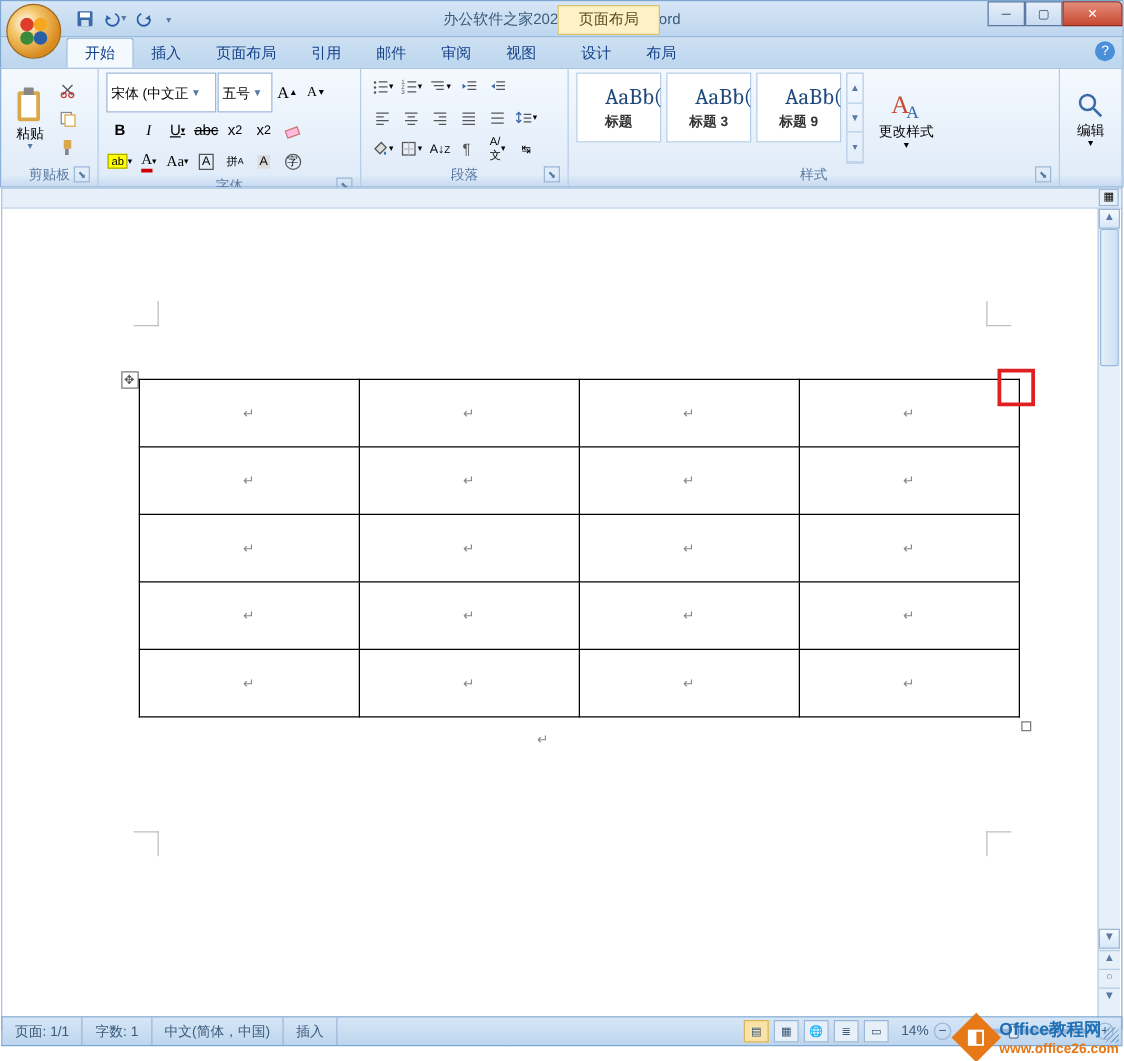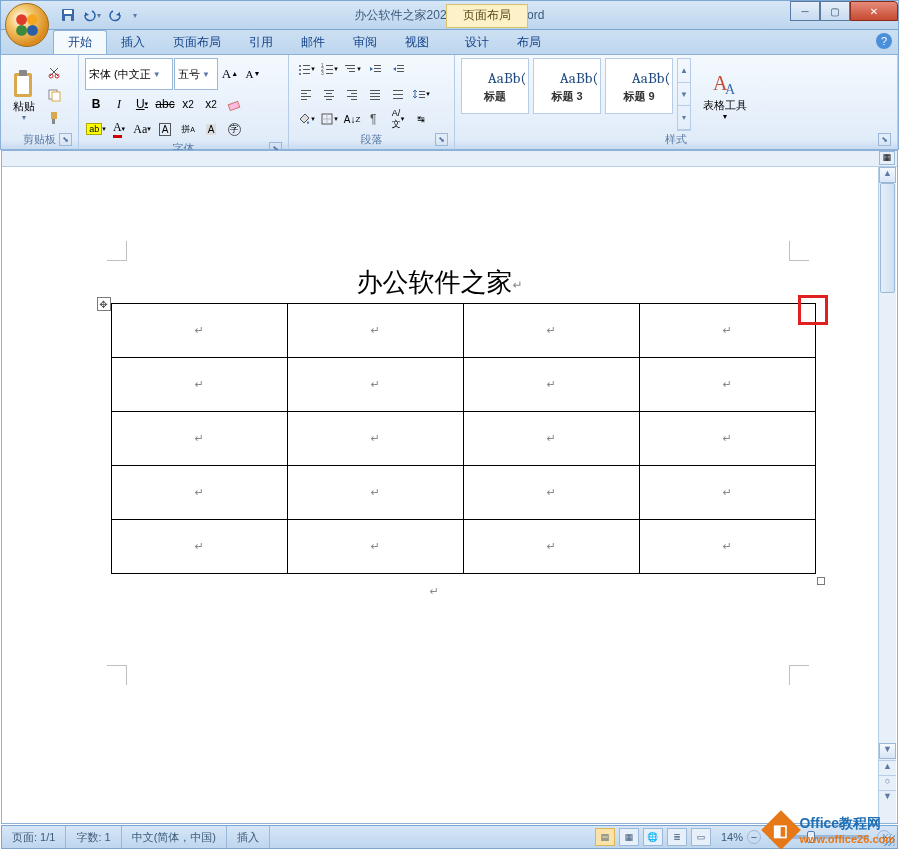--- a/index.html
+++ b/index.html
@@ -29,21 +29,21 @@
     .group-body { flex:1; display:flex; gap:2px; }
     .group-label { text-align:center; font-size:11px; color:#5a7aa5; padding:1px 0; position:relative;}
     .group-label .launcher { position:absolute; right:0; bottom:2px; width:13px; height:13px; border:1px solid #9cb8d9; font-size:8px; color:#5a7aa5; display:flex; align-items:center; justify-content:center;}
     .big-btn { display:flex; flex-direction:column; align-items:center; justify-content:center; padding:2px 4px; border-radius:3px; }
     .small-btns { display:flex; flex-direction:column; gap:1px; justify-content:center; }
     .sbtn { width:22px; height:22px; display:flex; align-items:center; justify-content:center; border-radius:2px;}
     .row { display:flex; gap:1px; align-items:center; }
     .combo { border:1px solid #9cb8d9; background:#fff; height:32px; display:flex; align-items:center; padding:0 3px; font-size:11px; }
     .combo .dd { margin-left:2px; font-size:8px; color:#5a7aa5;}
     .style-box { border:1px solid #b5cde7; background:#fff; width:68px; height:56px; display:flex; flex-direction:column; align-items:center; justify-content:center; margin-right:2px;}
-    .style-box .prev { font-family:"Cambria",serif; font-size:15px; color:#1f497d;margin-left:24px;}
+    .style-box .prev { font-family:"Cambria",serif; font-size:18px; color:#1f497d;margin-left:24px;}
     .style-box .lbl { font-size:11px; color:#333; margin-top:2px;font-weight:bold;}
     .style-nav { width:14px; display:flex; flex-direction:column; border:1px solid #b5cde7;}
     .style-nav div{flex:1;border-bottom:1px solid #b5cde7;display:flex;align-items:center;justify-content:center;font-size:8px;color:#5a7aa5;}
     
     
     .doc-area { position:absolute; left:1px; right:1px; top:150px; bottom:25px; background:#fff; border:1px solid #8db2d9; }
     .doc-scroll { position:absolute; left:0; top:16px; right:20px; bottom:0; background:#fff; overflow:hidden;}
     .ruler-gap { height:16px; background:#e7eff9; border-bottom:1px solid #b5cde7;}
     .ruler-toggle{position:absolute;right:2px;top:0;width:16px;height:14px;border:1px solid #9cb8d9;background:#e7eff9;font-size:9px;text-align:center;}
     .page { position:relative; margin:18px auto 0; width:810px; min-height:640px; background:#fff; }
@@ -59,21 +59,21 @@
     .resize-sq{position:absolute;left:782px;top:392px;width:8px;height:8px;border:1px solid #7a7a7a;}
     .red-box { position:absolute; right:17px; top:110px; width:30px; height:30px; border:3px solid #e02020; }
     .para-mark{position:absolute;left:395px;top:400px;font-size:11px;color:#888;}
     .vscroll { position:absolute; right:1px; top:16px; bottom:0; width:18px; background:#e7eff9; border-left:1px solid #b5cde7;}
     .vscroll .arr{height:16px;border:1px solid #9cb8d9;background:linear-gradient(#f4f9fe,#d7e6f7);text-align:center;font-size:9px;color:#5a7aa5;}
     .vscroll .thumb{position:absolute;top:16px;left:1px;right:1px;height:110px;background:linear-gradient(90deg,#e7eff9,#cde0f2);border:1px solid #9cb8d9;border-radius:2px;}
     .vscroll .ob{position:absolute;bottom:18px;left:0;right:0;}
     .vscroll .ob div{height:15px;border-top:1px solid #b5cde7;text-align:center;font-size:9px;color:#5a7aa5;}
     
     
-    .statusbar { position:absolute; left:1px; right:1px; bottom:0; height:24px; background:linear-gradient(#d7e6f7,#bdd6ee); border:1px solid #7ba7d1; display:flex; align-items:center; font-size:11px; color:#3b5a7a;}
+    .statusbar { position:absolute; left:1px; right:1px; bottom:12px; height:24px; background:linear-gradient(#d7e6f7,#bdd6ee); border:1px solid #7ba7d1; display:flex; align-items:center; font-size:11px; color:#3b5a7a;}
     .status-cell { padding:0 10px; border-right:1px solid #9cb8d9; height:100%; display:flex; align-items:center;}
     .status-right { margin-left:auto; display:flex; align-items:center; gap:4px; padding-right:6px;}
     .view-btn { width:20px; height:18px; border:1px solid #9cb8d9; background:#e7eff9; display:flex;align-items:center;justify-content:center;font-size:9px;}
     .view-btn.active{background:#fbe3a8;border-color:#d9b65a;}
     .zoom-slider { width:100px; height:4px; background:#9cb8d9; position:relative; margin:0 4px;}
     .zoom-slider .knob{position:absolute;left:38px;top:-4px;width:8px;height:12px;background:#e7eff9;border:1px solid #5a7aa5;border-radius:2px;}
     .watermark { position:absolute; right:4px; bottom:4px; display:flex; align-items:center; gap:4px; font-size:14px; font-weight:bold; z-index:50;}
     .watermark .o-icon{width:28px;height:28px;background:#e67817;transform:rotate(45deg);display:flex;align-items:center;justify-content:center;}
     .watermark .o-icon span{transform:rotate(-45deg);color:#fff;font-size:16px;}
     .watermark .t1{color:#1f6fb5;}
@@ -376,39 +376,51 @@
       <div class="style-nav">
           <div>▲</div>
           <div>▼</div>
           <div>▾</div>
         </div>
       <div class="big-btn" style="margin-left:6px;">
         <svg width="28" height="28">
             <text x="2" y="20" font-size="20" font-family="serif" fill="#c84a32">A</text>
             <text x="14" y="24" font-size="14" font-family="serif" fill="#3a6aa8">A</text>
           </svg>
-        <span style="font-size:11px;">表格工具</span>
+        <span style="font-size:11px;">更改样式</span>
           <span style="font-size:7px;">▼</span>
       </div>
     </div>
     <div class="group-label"><span>样式</span><span class="launcher">⬊</span></div>
   </div>
 
+  <div class="group" style="width:50px;">
+    <div class="group-body" style="justify-content:center;">
+      <div class="big-btn">
+        <svg width="24" height="24">
+            <circle cx="9" cy="9" r="6" fill="none" stroke="#3a6aa8" stroke-width="2"></circle>
+            <line x1="14" y1="14" x2="20" y2="20" stroke="#3a6aa8" stroke-width="2"></line>
+          </svg>
+        <span style="font-size:11px;">编辑</span>
+          <span style="font-size:7px;">▼</span>
+      </div>
+    </div>
+    <div class="group-label">&nbsp;</div>
+  </div>
 </div>
 
 <div class="doc-area">
   <div class="ruler-gap"></div>
   <div class="ruler-toggle">▦</div>
   <div class="doc-scroll">
     <div class="page">
       <div class="crop tl"></div>
       <div class="crop tr"></div>
       <div class="crop bl"></div>
       <div class="crop br"></div>
-      <div class="doc-title"><span>办公软件之家</span><span style="font-size:12px;color:#888;vertical-align:middle;">↵</span></div>
       <div class="move-handle">✥</div>
       <table class="tbl">
         <tbody>
             <tr>
               <td>↵</td>
               <td>↵</td>
               <td>↵</td>
               <td>↵</td>
             </tr>
         <tr>

